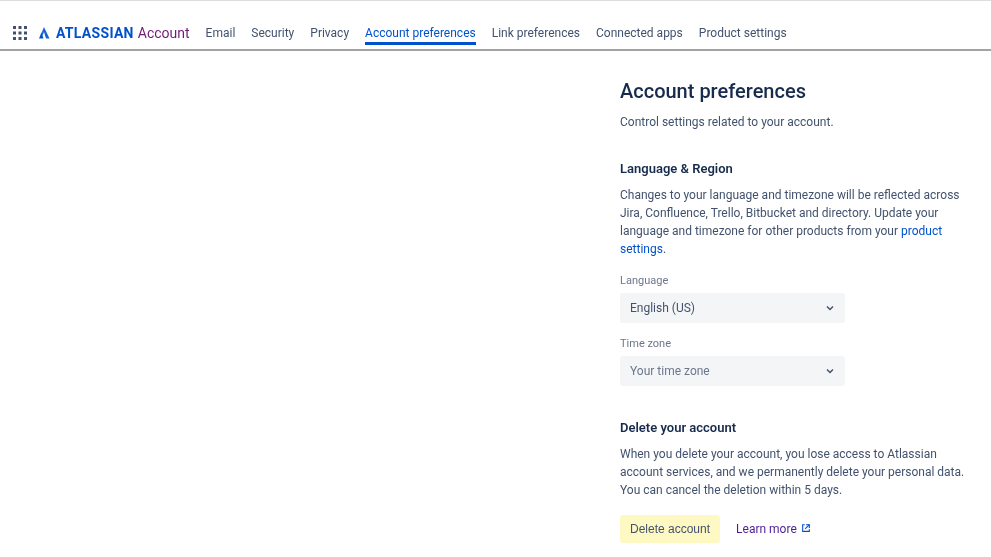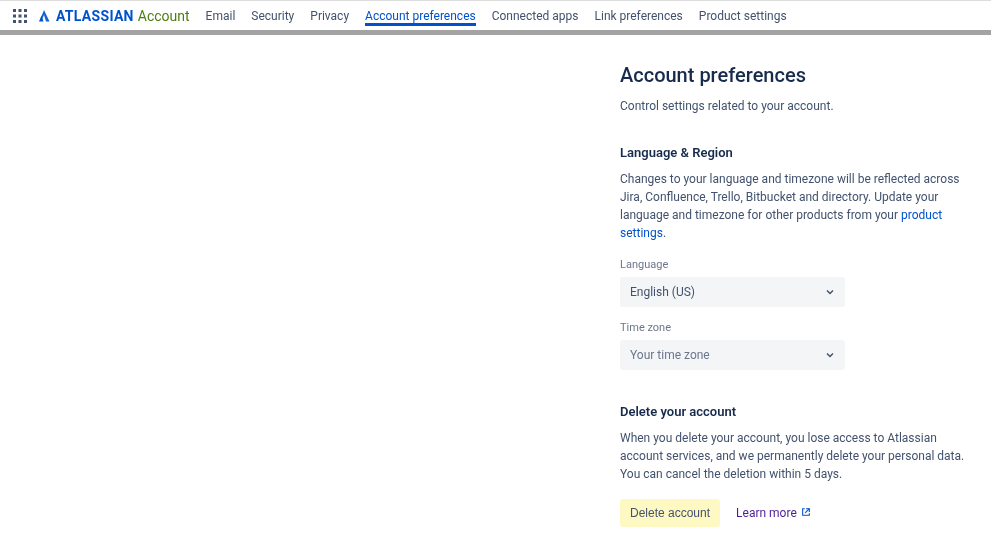--- a/index.html
+++ b/index.html
@@ -12,21 +12,22 @@
       background: #fff;
       color: #172B4D;
       font-size: 14px;
       border-top: 1px solid #ddd;
     }
     .header {
       display: flex;
       align-items: center;
       padding: 4px 12px;
       height: 34px;
-      border-bottom: 5px solid #a3a3a3;
+      border-bottom: 2px solid #a3a3a3;
+      margin-top: 16px;
     }
     .app-switcher {
       display: inline-flex;
       width: 16px;
       height: 16px;
       margin-right: 8px;
       cursor: pointer;
     }
     .app-switcher svg {
       width: 16px;
@@ -47,21 +48,21 @@
       align-items: baseline;
       gap: 4px;
     }
     .brand-atlassian {
       color: #0052CC;
       font-weight: 700;
       font-size: 14px;
       letter-spacing: 0.3px;
     }
     .brand-account {
-      color: #4d7c0f;
+      color: #701a75;
       font-weight: 400;
       font-size: 14px;
     }
     .nav {
       display: flex;
       gap: 16px;
       height: 100%;
       align-items: center;
     }
     .nav-item {
@@ -203,22 +204,22 @@
     <span class="logo-text">
       <span class="brand-atlassian">ATLASSIAN</span>
       <span class="brand-account">Account</span>
     </span>
   </div>
   <nav class="nav">
     <span class="nav-item">Email</span>
     <span class="nav-item">Security</span>
     <span class="nav-item">Privacy</span>
     <span class="nav-item active">Account preferences</span>
+    <span class="nav-item">Link preferences</span>
     <span class="nav-item">Connected apps</span>
-    <span class="nav-item">Link preferences</span>
     <span class="nav-item">Product settings</span>
   </nav>
 </div>
 
 <div class="main">
   <h1 class="page-title">Account preferences</h1>
   <p class="page-subtitle">Control settings related to your account.</p>
 
   <h2 class="section-title">Language &amp; Region</h2>
   <p class="section-desc">

